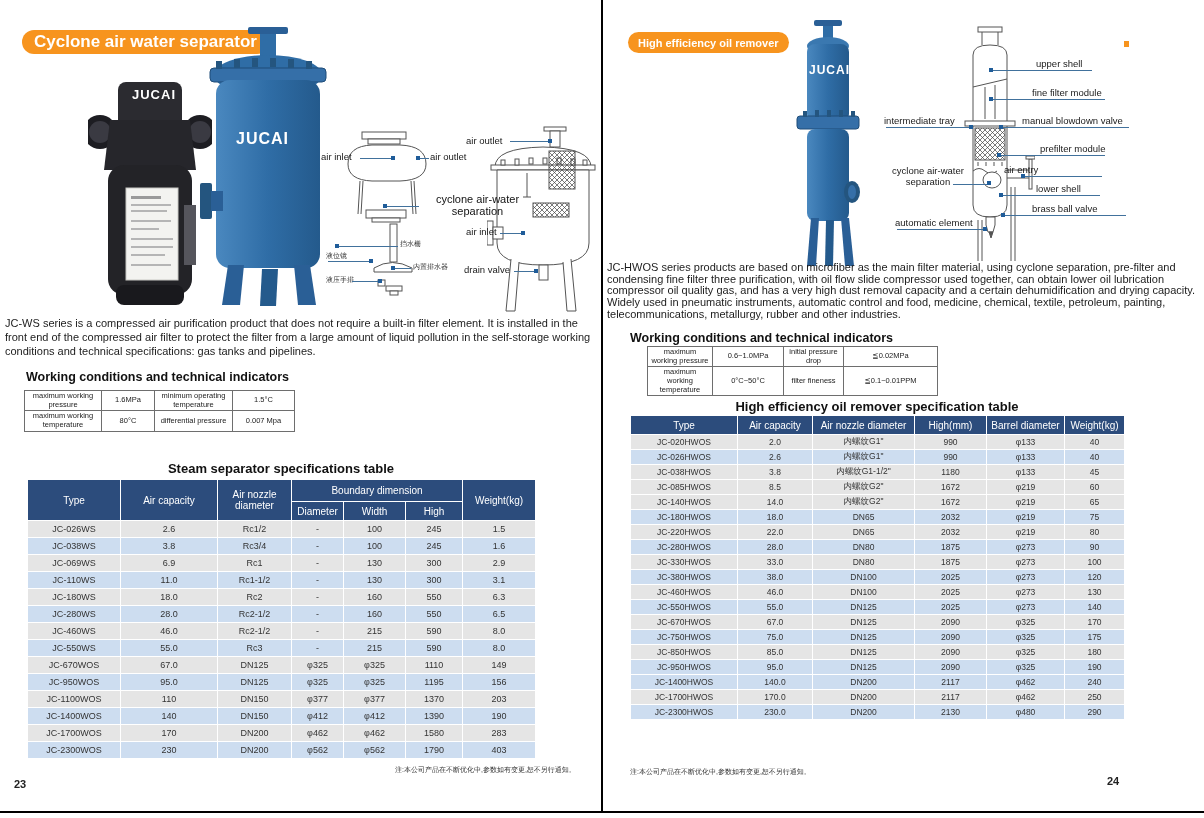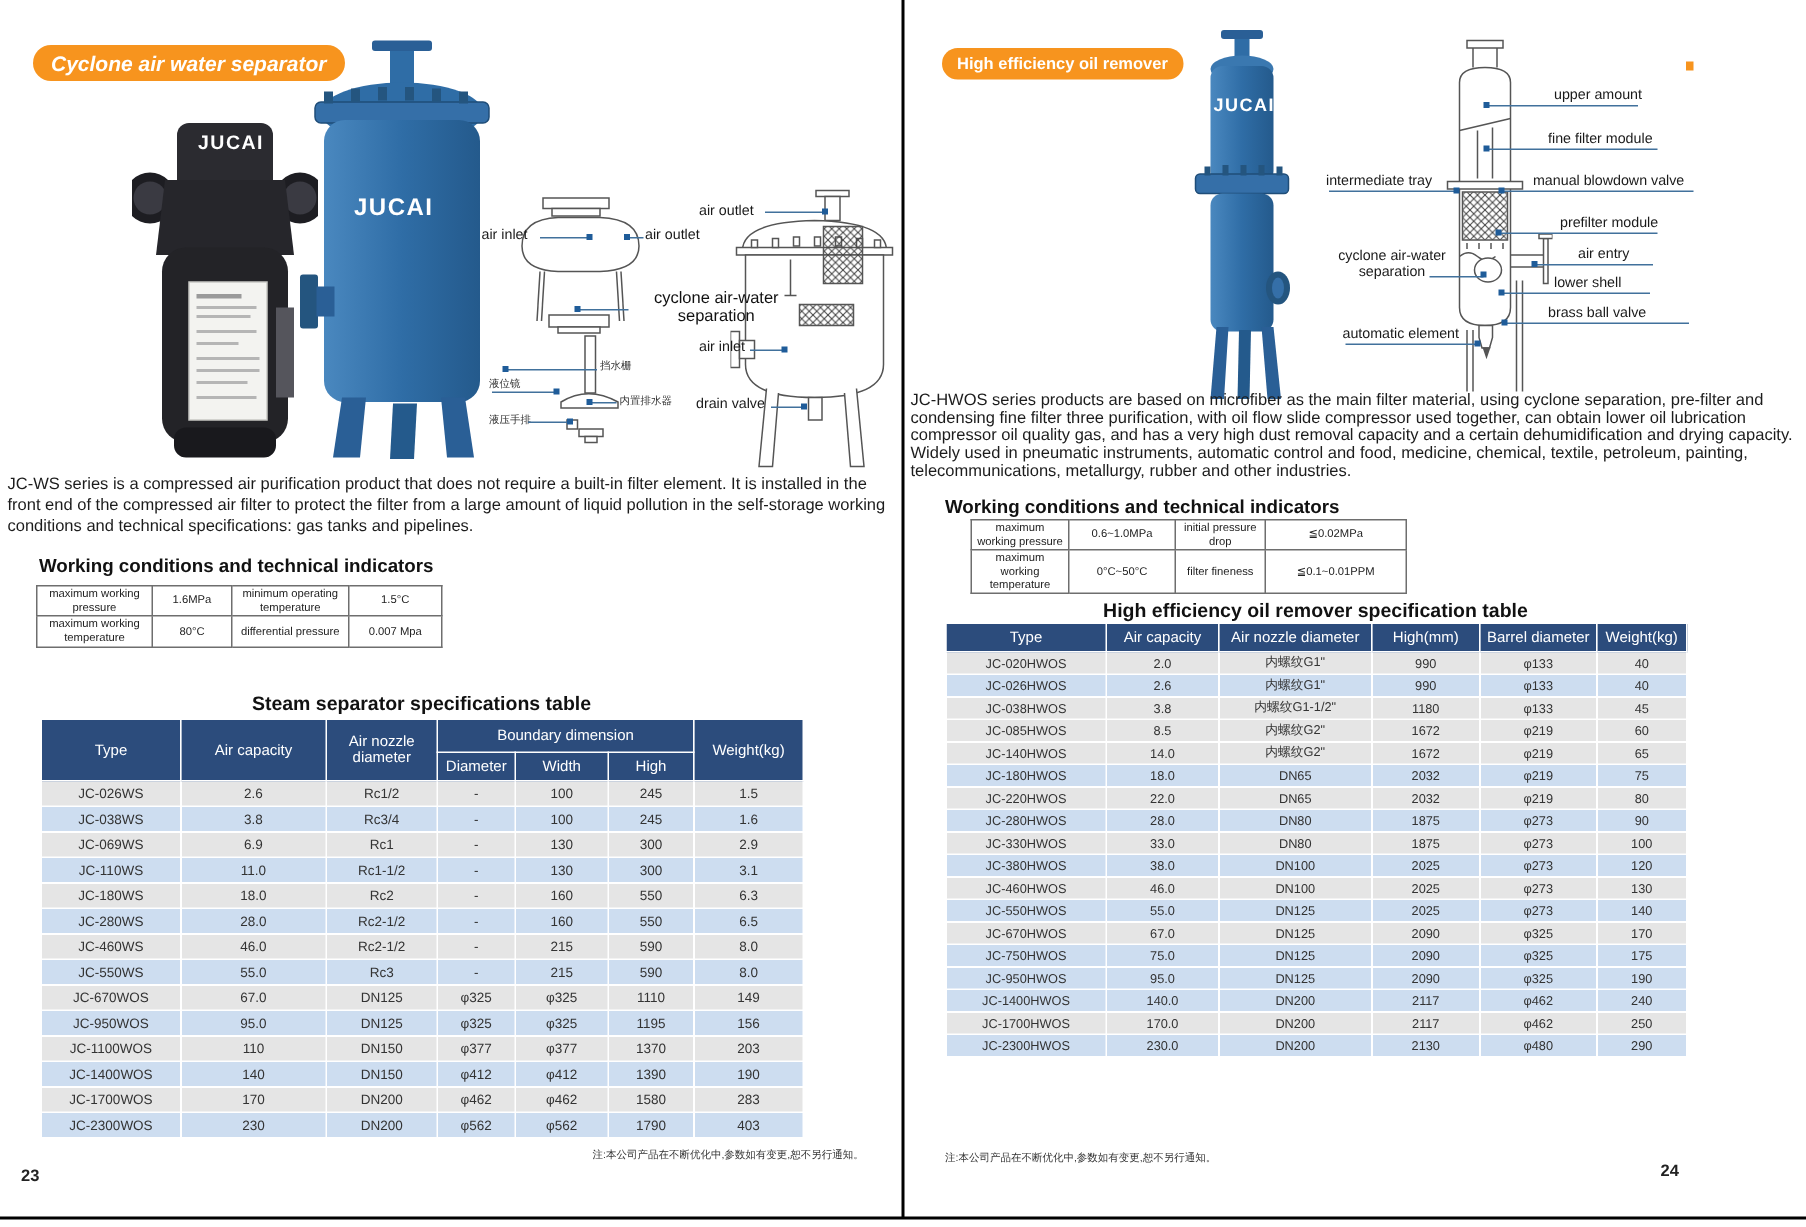--- a/index.html
+++ b/index.html
@@ -35,21 +35,21 @@
   .brand{position:absolute;color:#fff;font-weight:bold;letter-spacing:1px;white-space:nowrap;}
   .divider-v{position:absolute;left:601px;top:0;width:2px;height:812px;background:#000;}
   .divider-h{position:absolute;left:0;top:811px;width:1204px;height:2px;background:#000;}
   svg{display:block;}
 </style>
 </head>
 <body>
 
 <div id="canvas">
 
-  <div class="badge" style="left:22px;top:30px;height:24px;padding:0 12px;font-size:14px;font-style:italic;">Cyclone air water separator</div>
+  <div class="badge" style="left:22px;top:30px;height:24px;padding:0 12px;font-size:17px;">Cyclone air water separator</div>
 
   <svg class="abs" style="left:88px;top:80px;" width="124" height="240" viewBox="0 0 124 240">
     <circle cx="12" cy="52" r="17" fill="#1d1d22"></circle>
     <circle cx="12" cy="52" r="11" fill="#3a3a42"></circle>
     <circle cx="112" cy="52" r="17" fill="#1d1d22"></circle>
     <circle cx="112" cy="52" r="11" fill="#3a3a42"></circle>
     <rect x="30" y="2" width="64" height="52" rx="8" fill="#2b2b30"></rect>
     <path d="M22,40 h80 l6,50 h-92 z" fill="#26262b"></path>
     <rect x="20" y="85" width="84" height="130" rx="16" fill="#232327"></rect>
     <rect x="28" y="205" width="68" height="20" rx="8" fill="#19191d"></rect>
@@ -425,21 +425,21 @@
       <line x1="66" y1="162" x2="66" y2="236"></line>
         <line x1="70" y1="162" x2="70" y2="236"></line>
       <line x1="33" y1="195" x2="33" y2="236"></line>
         <line x1="37" y1="195" x2="37" y2="236"></line>
       <path d="M41,192 h9 v8 l-2,7 h-5 l-2,-7 z" fill="#fff"></path>
       <path d="M44,207 h4 l-2,6 z" fill="#555"></path>
     </g>
   </svg>
   <div class="abs" style="left:1124px;top:41px;width:5px;height:6px;background:#f7941e;"></div>
 
-  <div class="dlabel" style="left:1036px;top:58px;">upper amount</div>
+  <div class="dlabel" style="left:1036px;top:58px;">upper shell</div>
   <div class="lline" style="left:992px;top:70px;width:100px;"></div>
   <div class="ldot" style="left:989px;top:68px;"></div>
 
   <div class="dlabel" style="left:1032px;top:87px;">fine filter module</div>
   <div class="lline" style="left:992px;top:99px;width:113px;"></div>
   <div class="ldot" style="left:989px;top:97px;"></div>
 
   <div class="dlabel" style="left:884px;top:115px;">intermediate tray</div>
   <div class="lline" style="left:886px;top:127px;width:86px;"></div>
   <div class="ldot" style="left:969px;top:125px;"></div>
@@ -449,21 +449,21 @@
   <div class="ldot" style="left:999px;top:125px;"></div>
 
   <div class="dlabel" style="left:1040px;top:143px;">prefilter module</div>
   <div class="lline" style="left:1000px;top:155px;width:105px;"></div>
   <div class="ldot" style="left:997px;top:153px;"></div>
 
   <div class="dlabel" style="left:888px;top:165px;width:80px;text-align:center;line-height:11px;white-space:normal;">cyclone air-water separation</div>
   <div class="lline" style="left:953px;top:184px;width:36px;"></div>
   <div class="ldot" style="left:987px;top:181px;"></div>
 
-  <div class="dlabel" style="left:1052px;top:164px;">air entry</div>
+  <div class="dlabel" style="left:1004px;top:164px;">air entry</div>
   <div class="lline" style="left:1024px;top:176px;width:78px;"></div>
   <div class="ldot" style="left:1021px;top:174px;"></div>
 
   <div class="dlabel" style="left:1036px;top:183px;">lower shell</div>
   <div class="lline" style="left:1002px;top:195px;width:98px;"></div>
   <div class="ldot" style="left:999px;top:193px;"></div>
 
   <div class="dlabel" style="left:1032px;top:203px;">brass ball valve</div>
   <div class="lline" style="left:1004px;top:215px;width:122px;"></div>
   <div class="ldot" style="left:1001px;top:213px;"></div>
@@ -624,20 +624,28 @@
           <td>170</td>
         </tr>
         <tr class="alt">
           <td>JC-750HWOS</td>
           <td>75.0</td>
           <td>DN125</td>
           <td>2090</td>
           <td>φ325</td>
           <td>175</td>
         </tr>
+        <tr>
+          <td>JC-850HWOS</td>
+          <td>85.0</td>
+          <td>DN125</td>
+          <td>2090</td>
+          <td>φ325</td>
+          <td>180</td>
+        </tr>
         <tr class="alt">
           <td>JC-950HWOS</td>
           <td>95.0</td>
           <td>DN125</td>
           <td>2090</td>
           <td>φ325</td>
           <td>190</td>
         </tr>
         <tr class="alt">
           <td>JC-1400HWOS</td>

